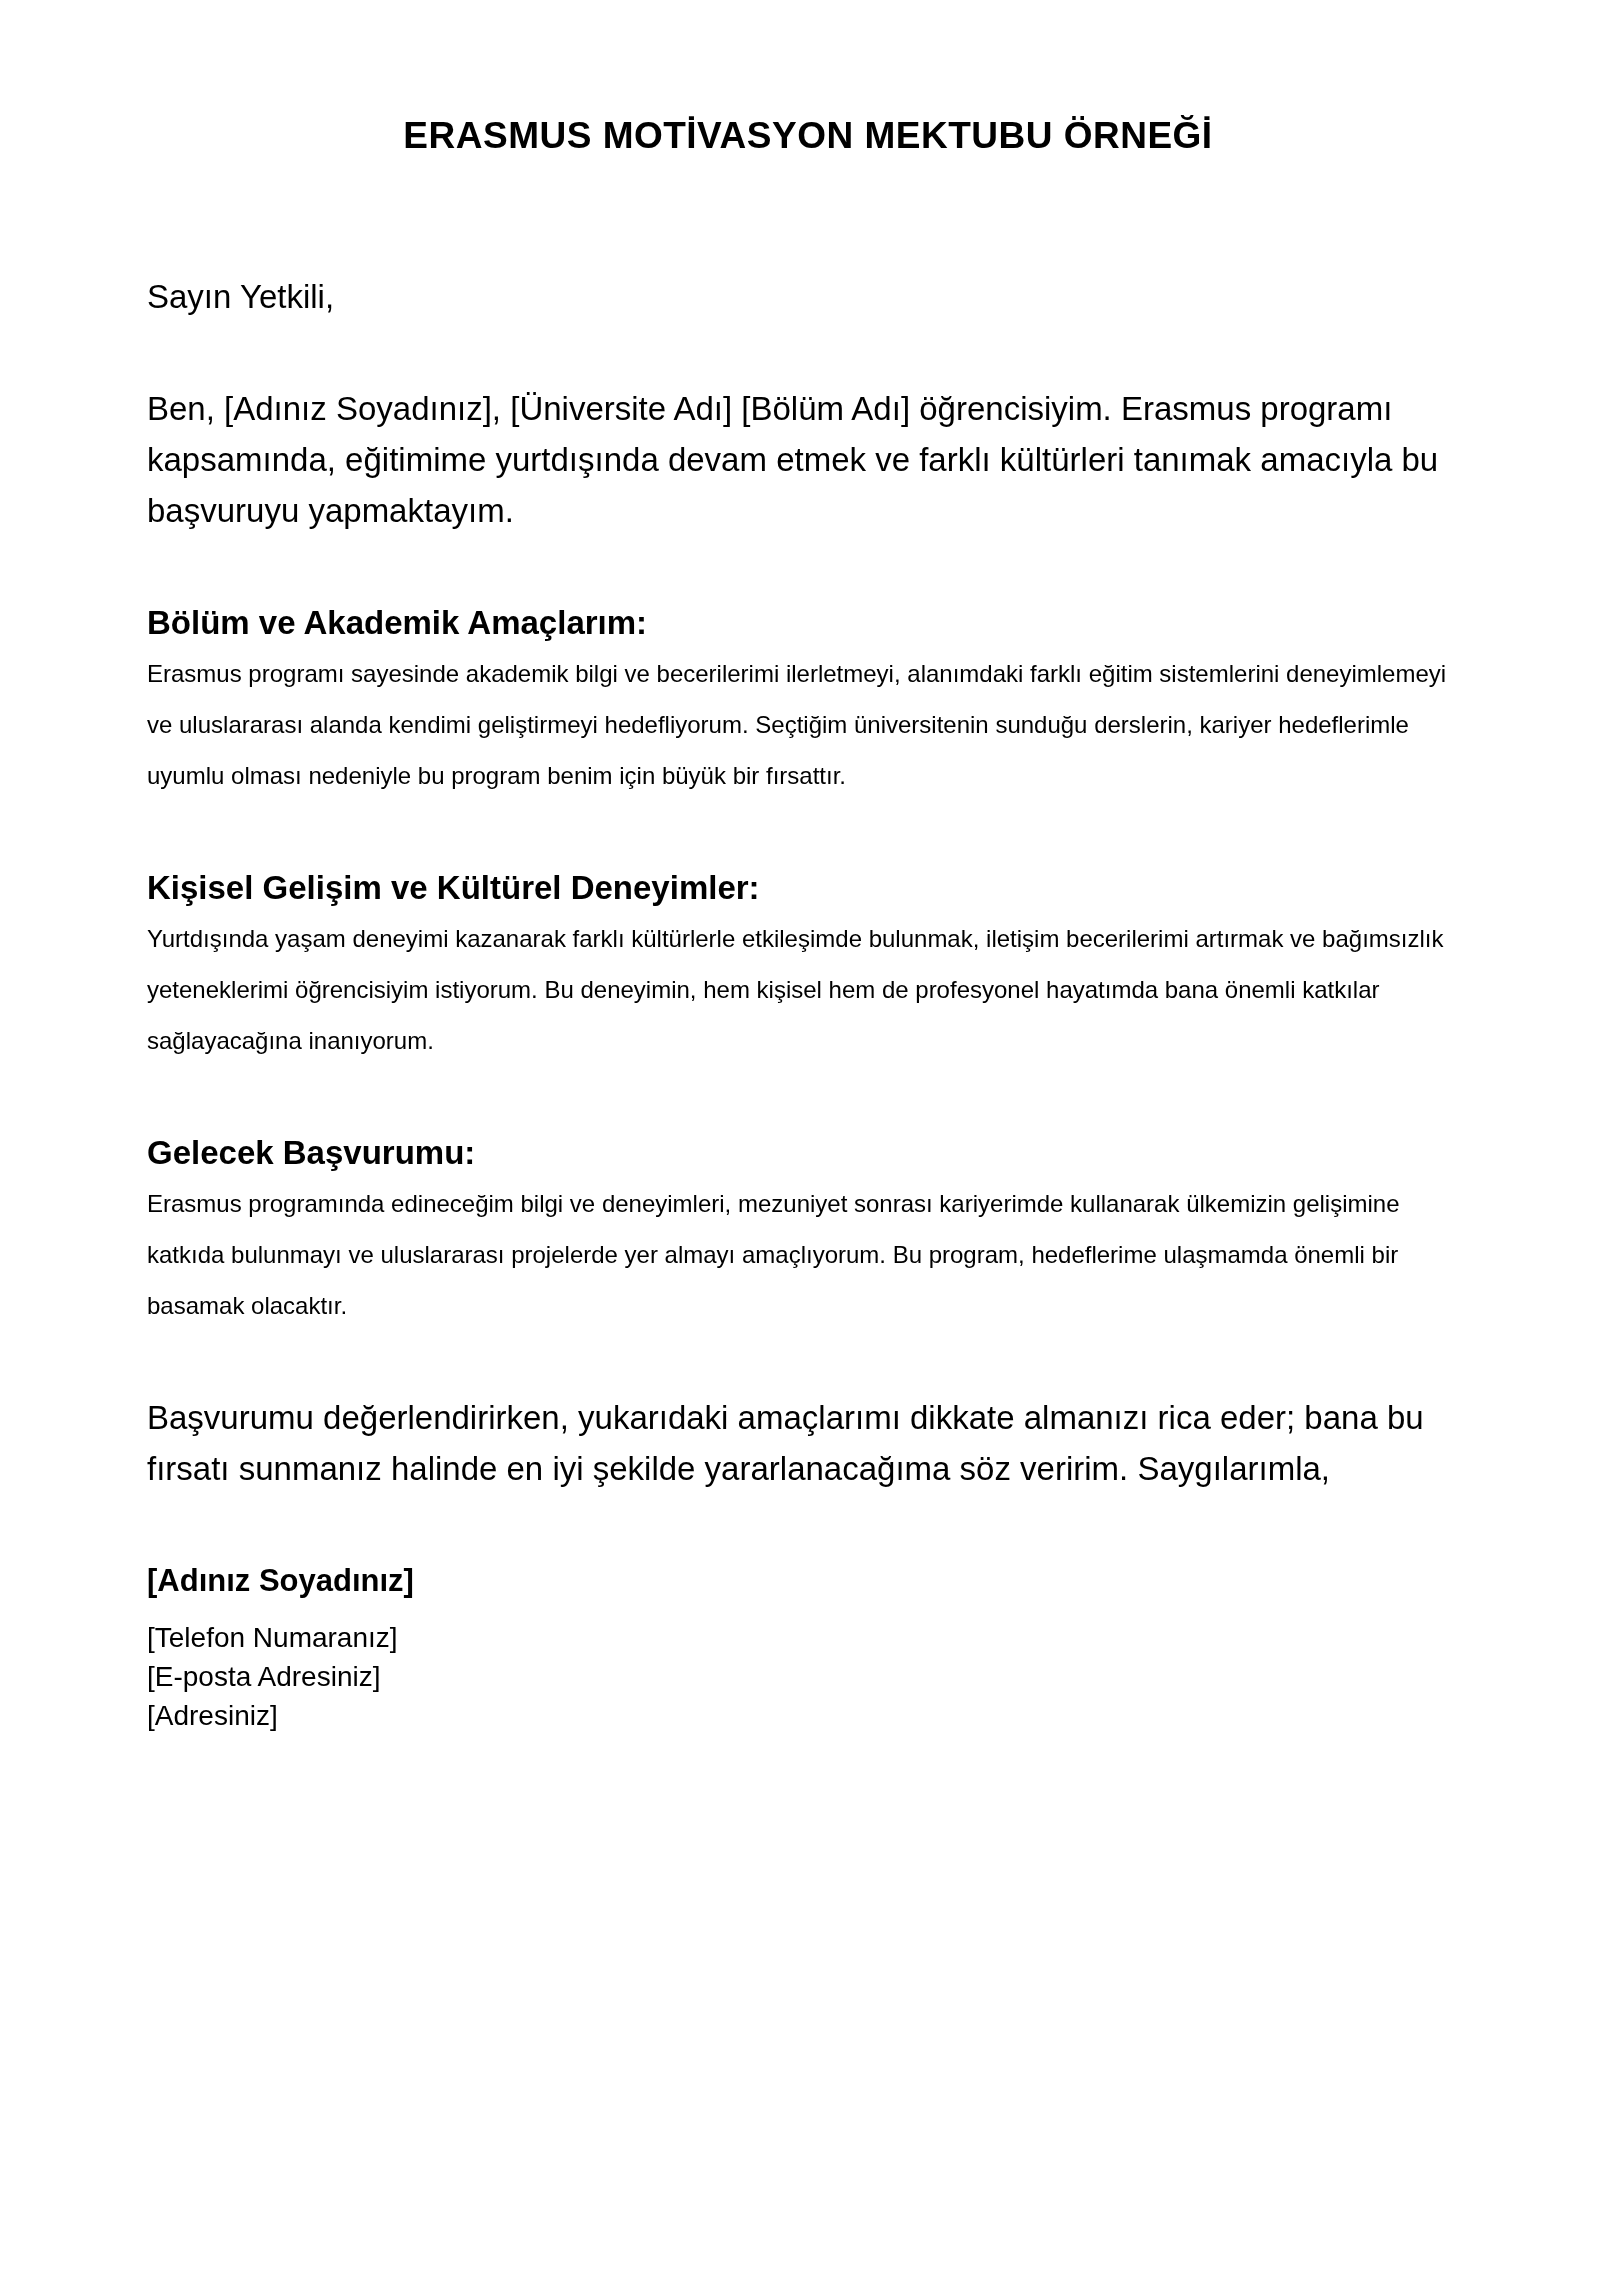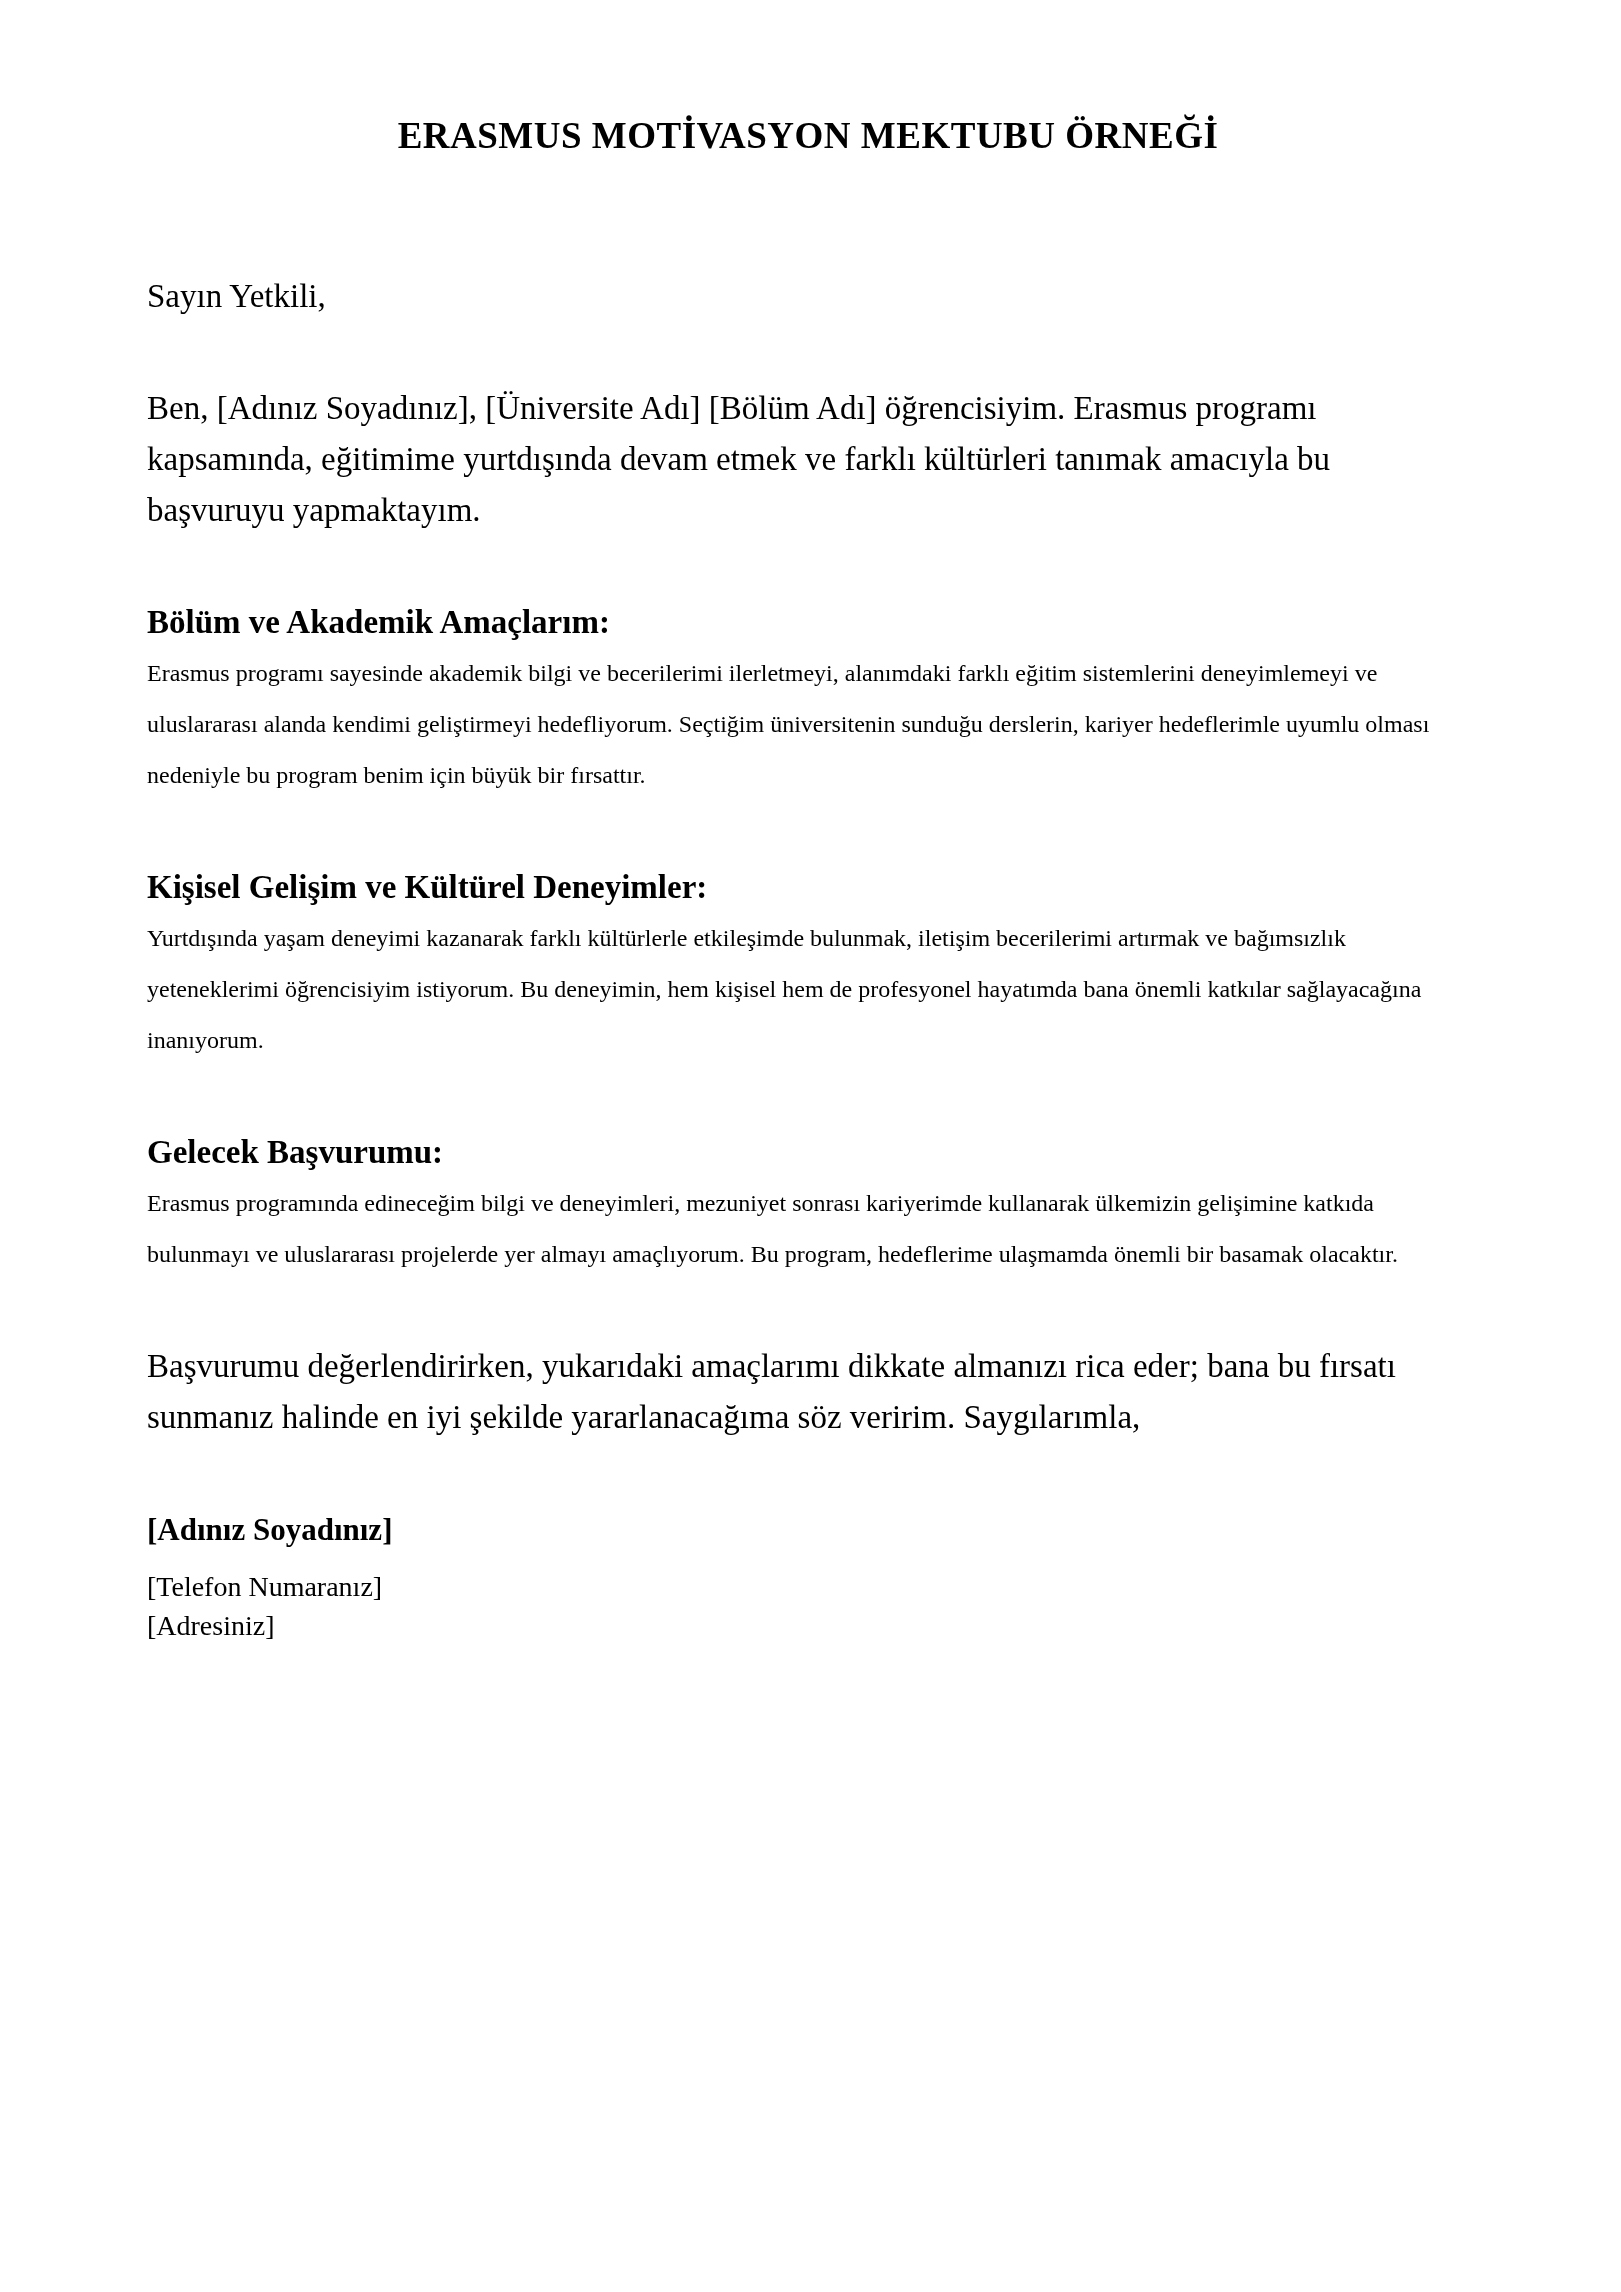--- a/index.html
+++ b/index.html
@@ -6,21 +6,21 @@
     margin: 0;
     padding: 0;
     background: #ffffff;
   }
   .page {
     position: relative;
     width: 1621px;
     height: 2293px;
     background: #ffffff;
     color: #000000;
-    font-family: Liberation Serif, serif;
+    font-family: Liberation Sans, sans-serif;
     box-sizing: border-box;
     overflow: hidden;
   }
   .content {
     padding: 110px 152px 0 147px;
   }
   .doc-title {
     font-size: 37px;
     font-weight: bold;
     line-height: 51px;
@@ -88,18 +88,19 @@
     <section>
       <h2 class="section-heading">Gelecek Başvurumu:</h2>
       <p class="section-body">Erasmus programında edineceğim bilgi ve deneyimleri, mezuniyet sonrası kariyerimde kullanarak ülkemizin gelişimine katkıda bulunmayı ve uluslararası projelerde yer almayı amaçlıyorum. Bu program, hedeflerime ulaşmamda önemli bir basamak olacaktır.</p>
     </section>
 
     <p class="para closing">Başvurumu değerlendirirken, yukarıdaki amaçlarımı dikkate almanızı rica eder; bana bu fırsatı sunmanız halinde en iyi şekilde yararlanacağıma söz veririm. Saygılarımla,</p>
 
     <div class="signature-block">
       <p class="signature-name">[Adınız Soyadınız]</p>
       <p class="contact-line">[Telefon Numaranız]</p>
+      <p class="contact-line">[E-posta Adresiniz]</p>
       <p class="contact-line">[Adresiniz]</p>
     </div>
 
   </div>
 </div>
 
 
 </body></html>

